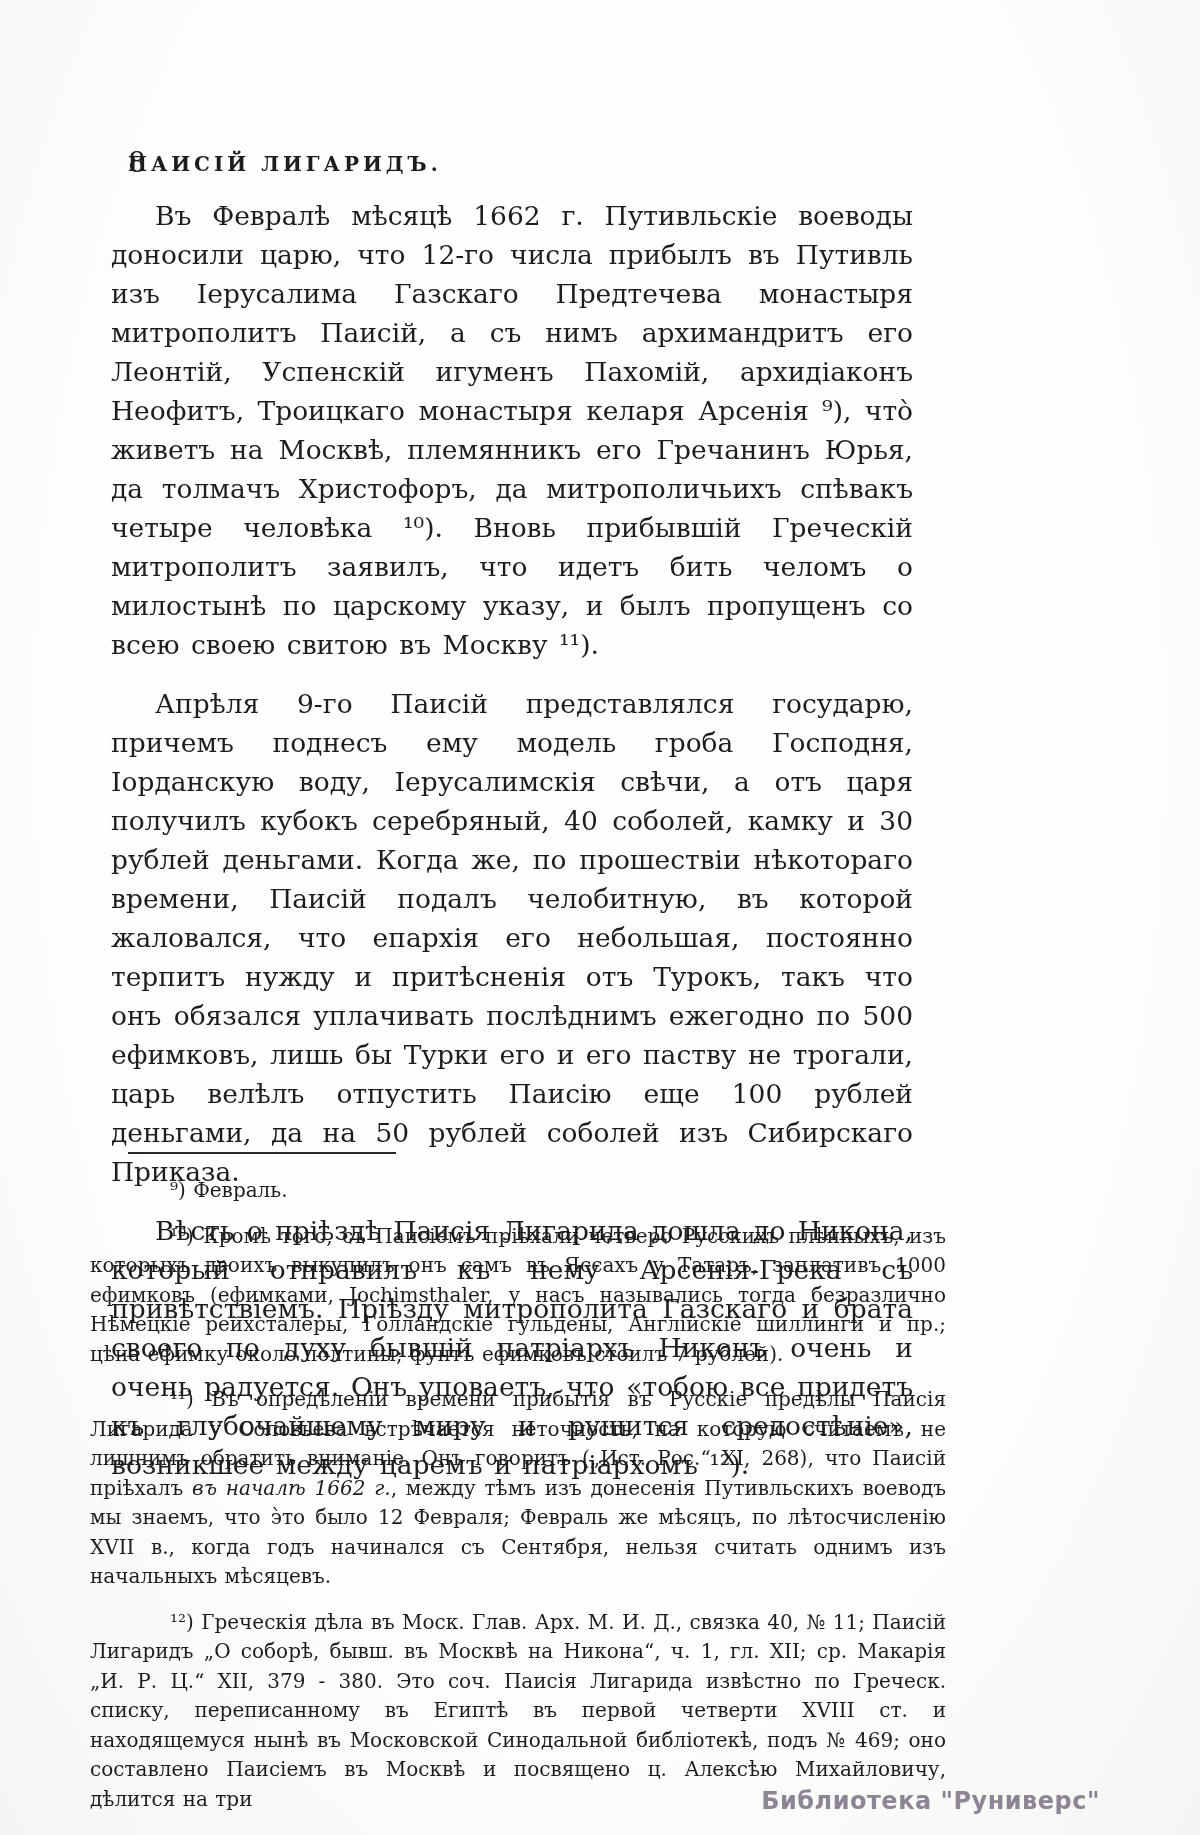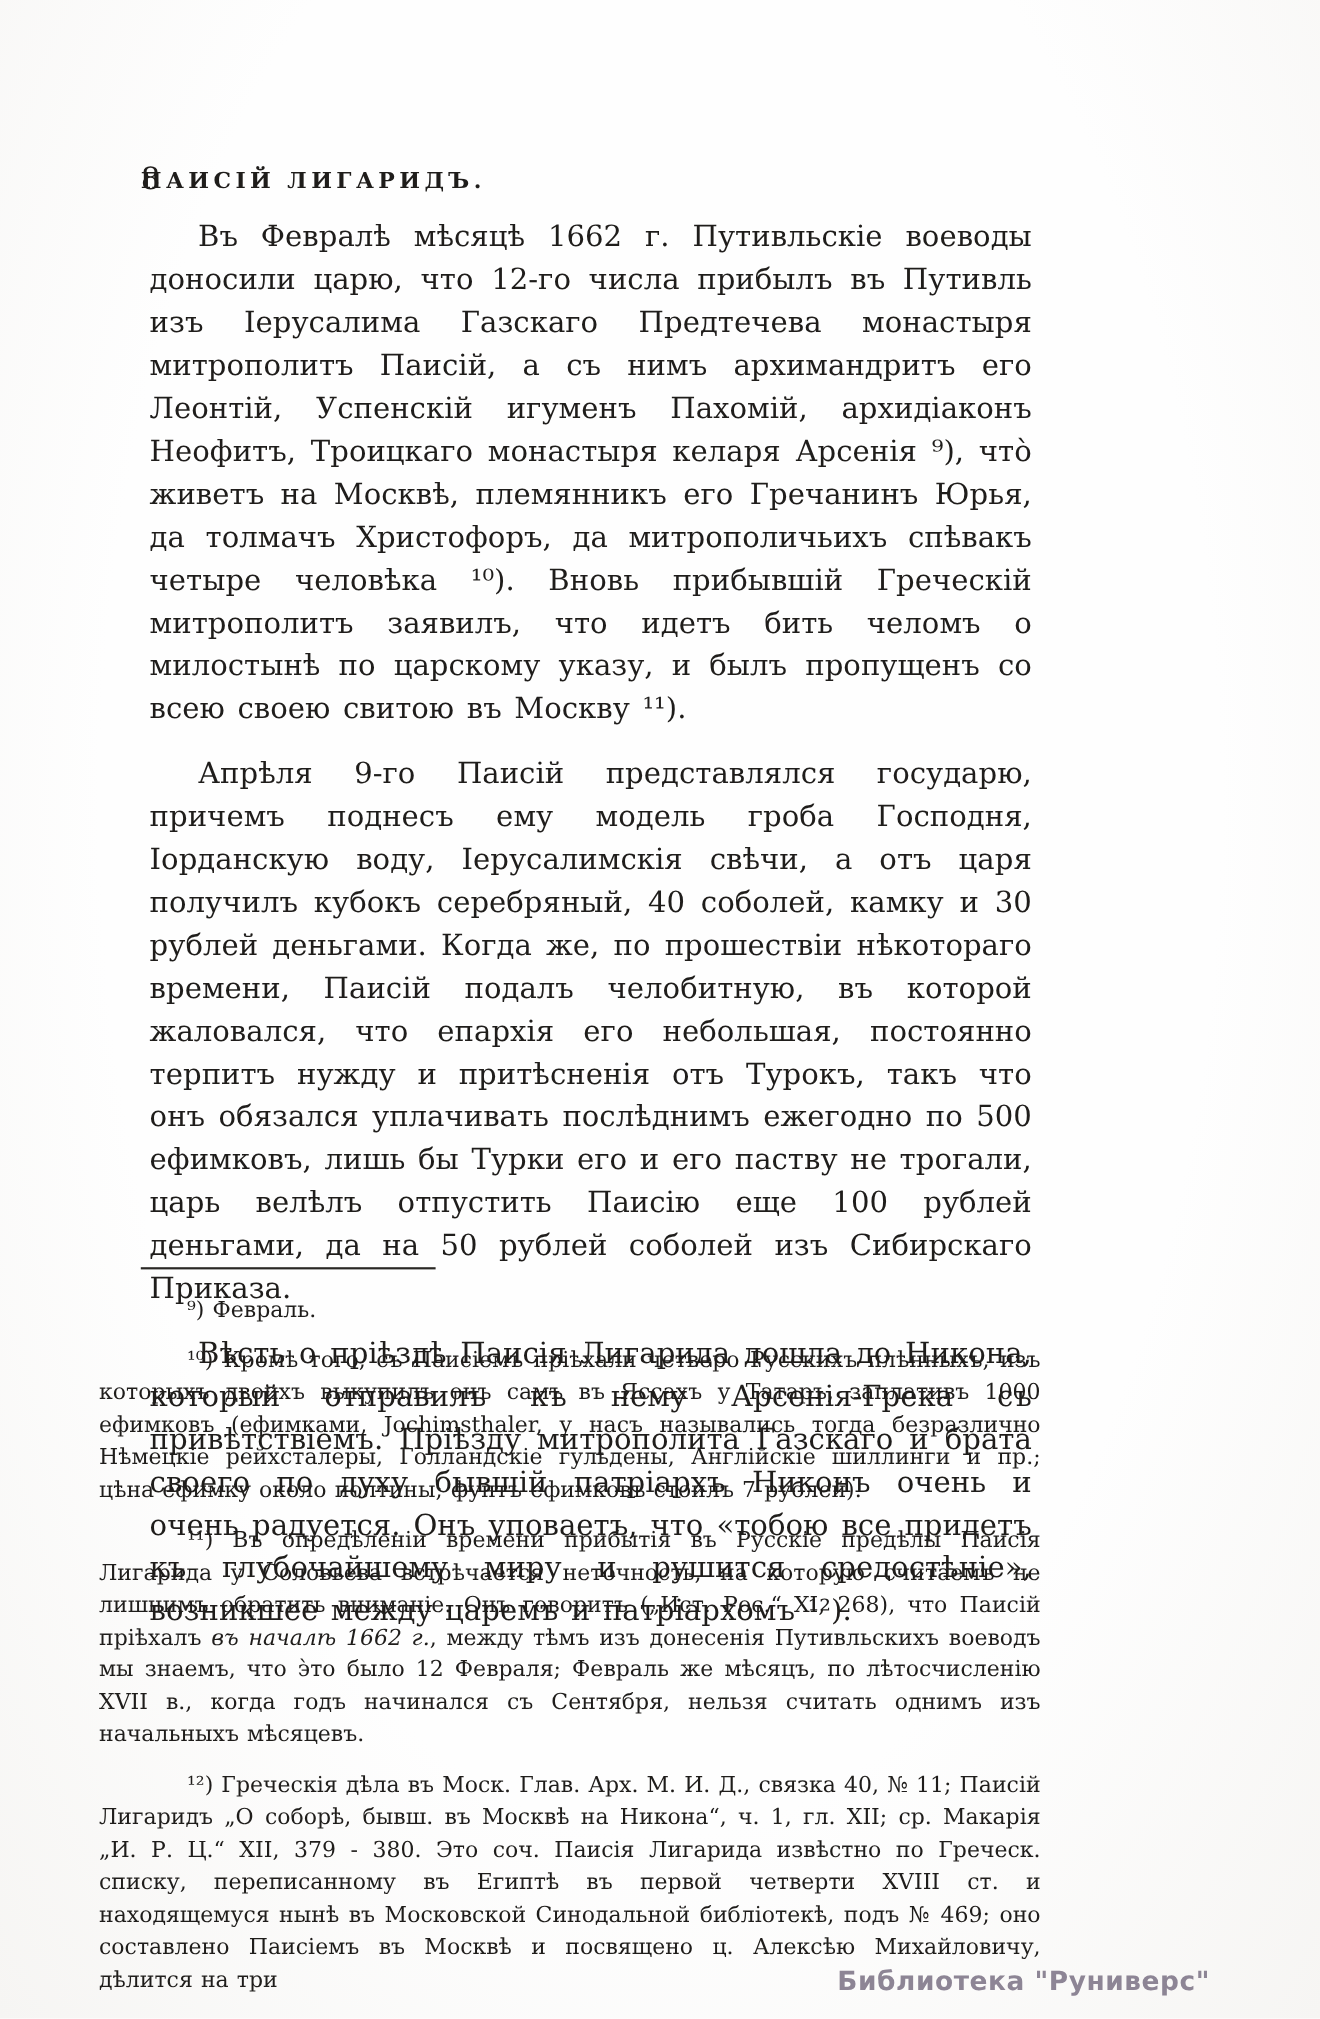--- a/index.html
+++ b/index.html
@@ -44,21 +44,21 @@
     text-align: left;
     font-size: 20px;
     line-height: 28px;
     letter-spacing: 4px;
     font-weight: bold;
   }
   
   .body-text {
     position: absolute;
     top: 196px;
-    left: 136px;
+    left: 111px;
     width: 802px;
   }
   .body-text p {
     margin: 0 0 20px 0;
     font-size: 26.5px;
     line-height: 39px;
     text-align: justify;
     text-indent: 44px;
     word-spacing: 3px;
   }

